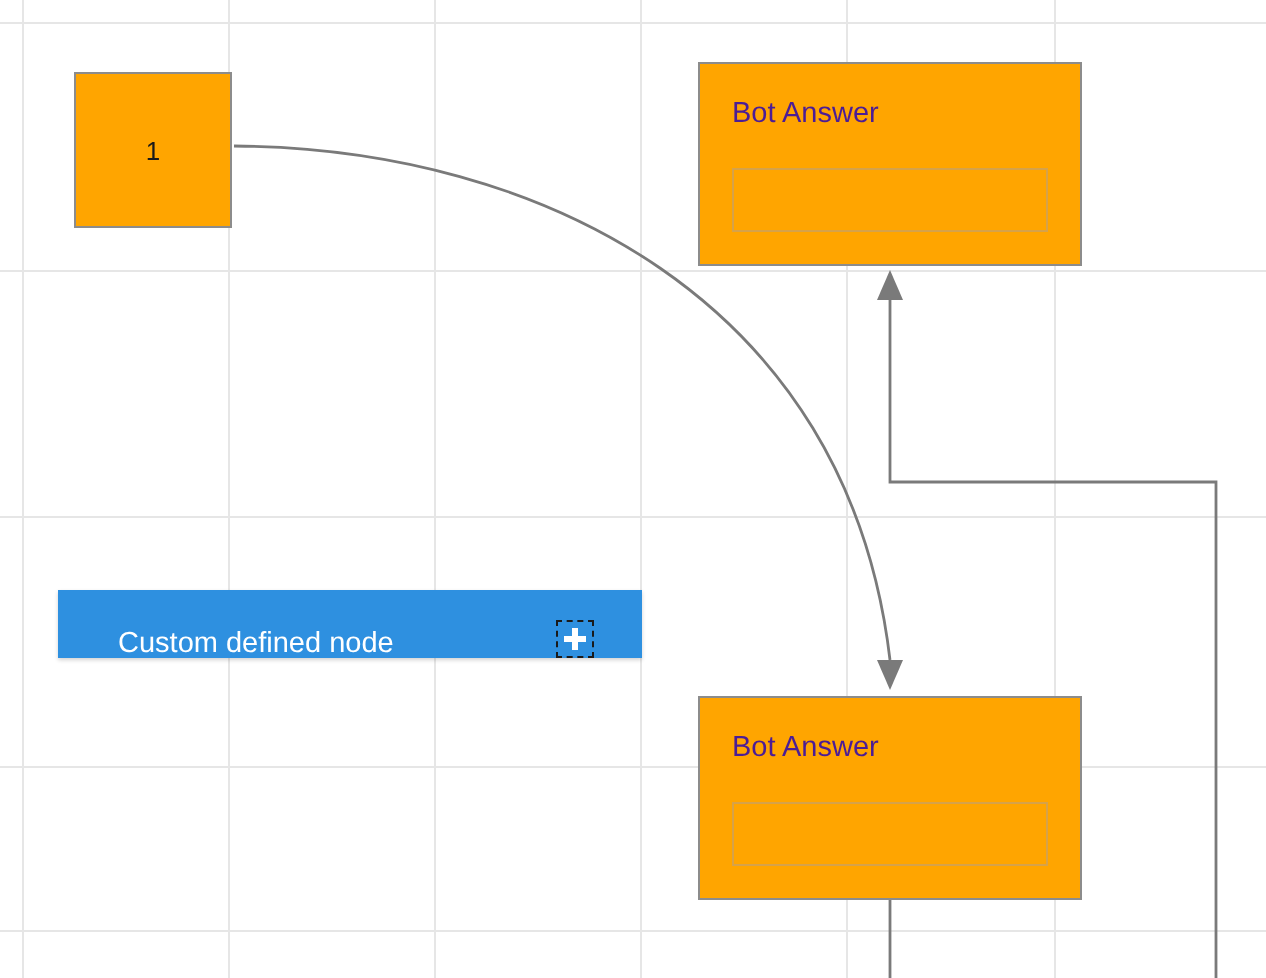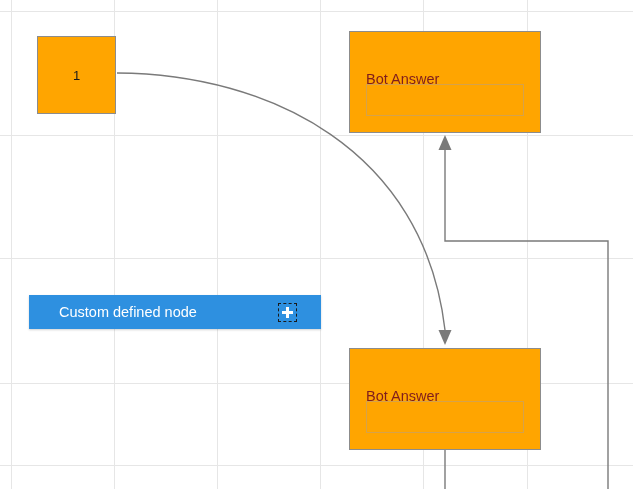--- a/index.html
+++ b/index.html
@@ -47,23 +47,23 @@
     justify-content: center;
   }
   .node-simple-label {
     font-size: 13px;
     color: #1a1a1a;
     line-height: 1;
   }
   .node-title {
     position: absolute;
     left: 16px;
-    top: 40px;
+    top: 18px;
     font-size: 14.5px;
-    color: #7f1d1d;
+    color: #4c1d95;
     line-height: 1;
     white-space: nowrap;
   }
   .node-slot {
     position: absolute;
     left: 16px;
     right: 16px;
     top: 52px;
     height: 32px;
     box-sizing: border-box;
@@ -73,21 +73,21 @@
   
   #palette-bar {
     position: absolute;
     left: 29px;
     top: 295px;
     width: 292px;
     height: 34px;
     box-sizing: border-box;
     background: #2e90e0;
     display: flex;
-    align-items: center;
+    align-items: flex-end;
     justify-content: space-between;
     padding: 0 14px 0 30px;
     box-shadow: 0 1px 2px rgba(0,0,0,0.18);
   }
   #palette-bar-label {
     color: #ffffff;
     font-size: 14.5px;
     line-height: 1;
     white-space: nowrap;
   }

